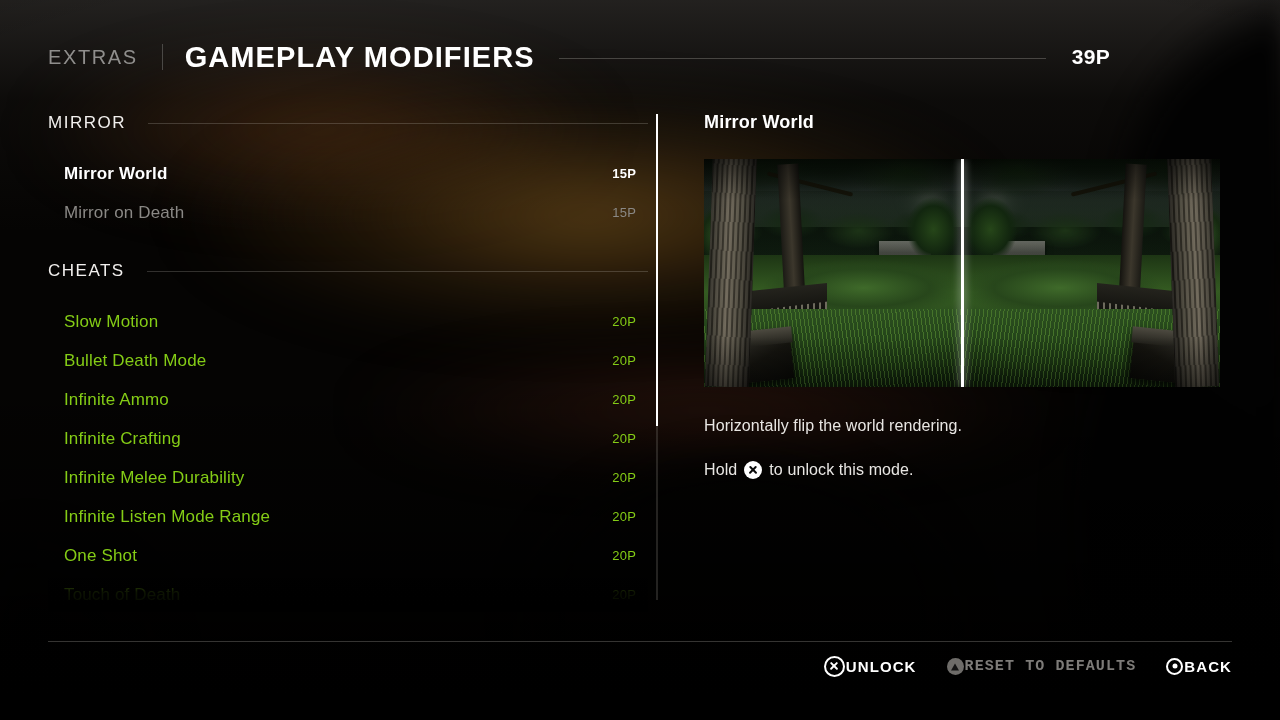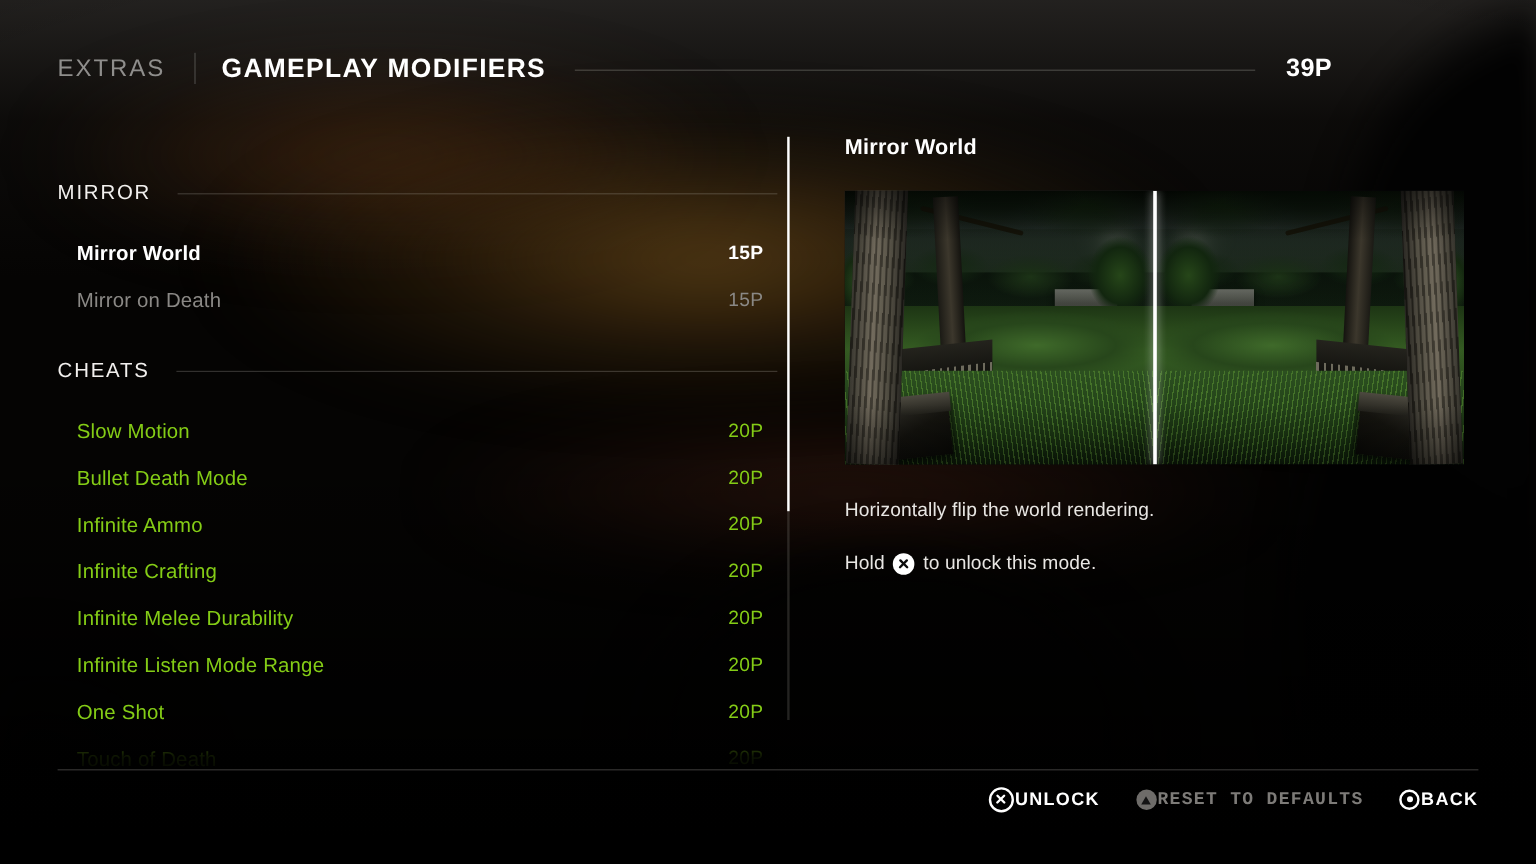--- a/index.html
+++ b/index.html
@@ -56,43 +56,43 @@
 
   
   #header { position:absolute; left:0; top:0; width:1158px; height:100px; }
   .hdr-inner { position:absolute; left:48px; top:40px; right:48px; height:34px; display:flex; align-items:center; }
   .crumb-extras {
     font-size:20px; letter-spacing:1.6px; color:#8f8e8c; font-weight:400;
     text-transform:uppercase;
   }
   .crumb-sep { width:1px; height:26px; background:#4a4845; margin:0 22px 0 24px; }
   .crumb-title {
-    font-size:22px; letter-spacing:1.1px; color:#ffffff; font-weight:700;
+    font-size:29px; letter-spacing:1.1px; color:#ffffff; font-weight:700;
     text-transform:uppercase; white-space:nowrap;
   }
   .hdr-rule { flex:1; height:1px; background:rgba(190,186,180,0.30); margin:2px 0 0 24px; }
   .hdr-points {
     font-size:21px; font-weight:700; color:#fff; margin-left:26px; letter-spacing:0.3px;
   }
 
   
-  #left { position:absolute; left:48px; top:112px; width:600px; height:500px; overflow:hidden;margin-top:38px; }
+  #left { position:absolute; left:48px; top:112px; width:600px; height:500px; overflow:hidden; }
   .sec-head { display:flex; align-items:center; height:22px; }
   .sec-head .lbl {
     font-size:17px; letter-spacing:1.5px; color:#f2f0ee; font-weight:400; text-transform:uppercase;
     white-space:nowrap;
   }
   .sec-head .rule { flex:1; height:1px; background:rgba(180,176,170,0.26); margin-left:22px; }
 
   .row {
     display:flex; align-items:center; justify-content:space-between;
     height:39px; padding:0 12px 0 16px;
   }
   .row .name { font-size:17px; font-weight:400; letter-spacing:0.15px; }
-  .row .cost { font-size:16px; font-weight:400; letter-spacing:0.2px; }
+  .row .cost { font-size:13px; font-weight:400; letter-spacing:0.2px; }
   .row.selected .name { color:#ffffff; font-weight:700; }
   .row.selected .cost { color:#ffffff; font-weight:700; }
   .row.locked .name { color:#8a8885; }
   .row.locked .cost { color:#8a8885; }
   .row.dim .name, .row.dim .cost { color:#84cc16; }
   .gap-md { height:28px; }
   .gap-lg { height:20px; }
 
   .fade-bottom {
     position:absolute; left:0; right:0; bottom:0; height:52px;

